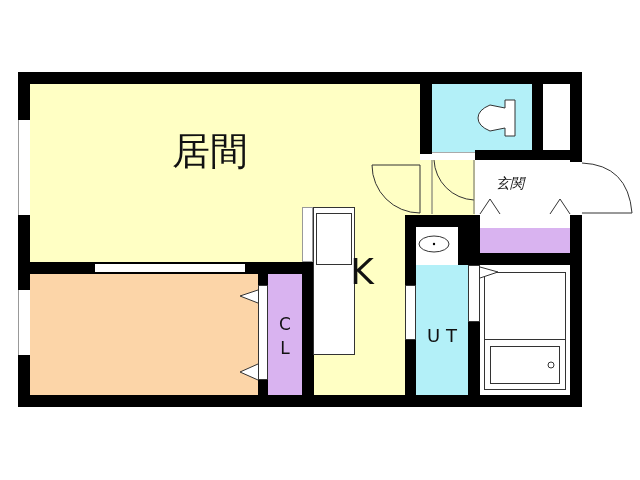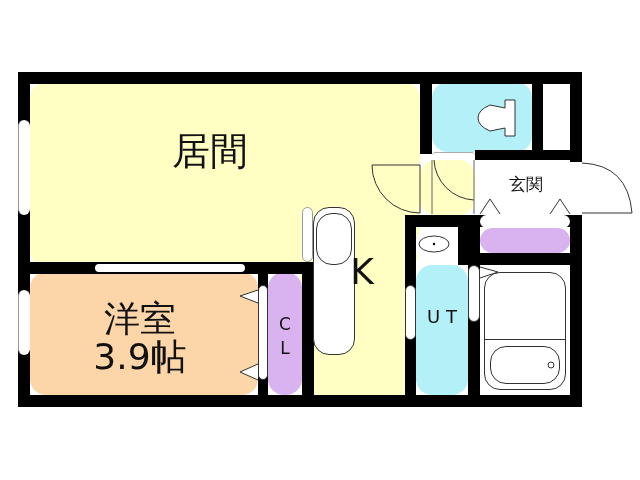--- a/index.html
+++ b/index.html
@@ -1,17 +1,17 @@
 <!DOCTYPE html>
 <html><head>
 <meta charset="utf-8">
 <style>
   html, body { margin:0; padding:0; background:#ffffff; }
   body { width:640px; height:480px; position:relative; overflow:hidden; font-family:"DejaVu Sans", sans-serif; }
-  .abs { position:absolute; box-sizing:border-box;border-radius:16px; }
+  .abs { position:absolute; box-sizing:border-box; }
   .wall { background:#000; position:absolute; }
   .room-label { position:absolute; color:#111; text-align:center; line-height:1.05; }
   svg { position:absolute; left:0; top:0; }
 </style>
 </head>
 <body>
 
 <div class="abs" style="left:0;top:0;width:640px;height:480px;">
 
   <div class="abs" style="left:30px;top:82px;width:390px;height:185px;background:#ffffc4;"></div>
@@ -86,34 +86,30 @@
     <path d="M258 290 L240 296 L258 303" fill="#fff" stroke="#333" stroke-width="1"></path>
     <path d="M258 364 L240 372 L258 380" fill="#fff" stroke="#333" stroke-width="1"></path>
 
     <path d="M480 267 L498 272 L480 278" fill="#fff" stroke="#333" stroke-width="1"></path>
   </svg>
 
   <div class="room-label" style="left:140px;top:132px;width:140px;font-size:38px;">
     <div>居間</div>
   </div>
 
-  <div class="room-label" style="left:80px;top:300px;width:120px;font-size:36px;">
-    <div>洋室</div>
-    <div>3.9帖</div>
-  </div>
 
   <div class="room-label" style="left:272px;top:312px;width:26px;font-size:17px;word-break:break-all;line-height:24px;">
     <span style="display:inline-block;width:14px;">C L</span>
   </div>
 
   <div class="room-label" style="left:322px;top:253px;width:80px;font-size:36px;">
     <div>K</div>
   </div>
 
-  <div class="room-label" style="left:416px;top:308px;width:52px;font-size:18px;">
+  <div class="room-label" style="left:416px;top:327px;width:52px;font-size:18px;">
     <span>U T</span>
   </div>
 
-  <div class="room-label" style="left:490px;top:176px;width:72px;font-size:17px;">
+  <div class="room-label" style="left:474px;top:176px;width:72px;font-size:14px;font-style:italic;">
     <span>玄関</span>
   </div>
 
 </div>
 
 </body></html>

